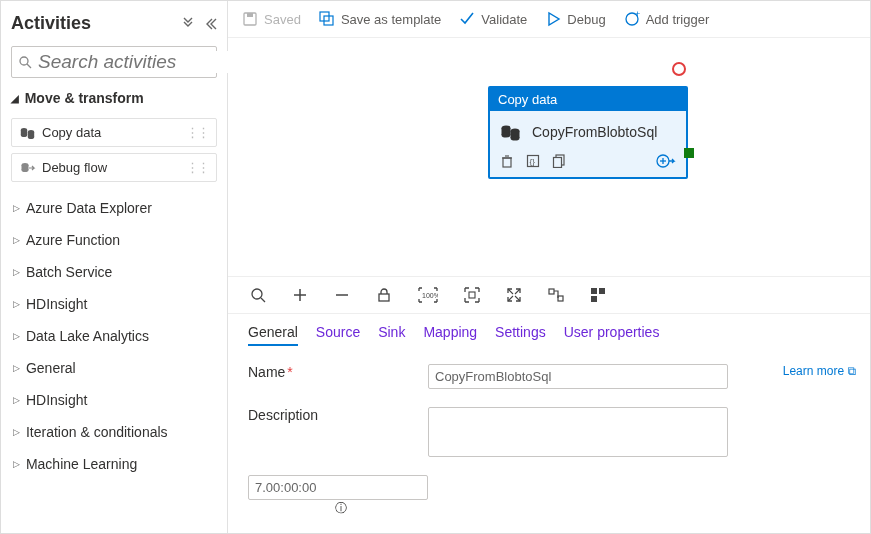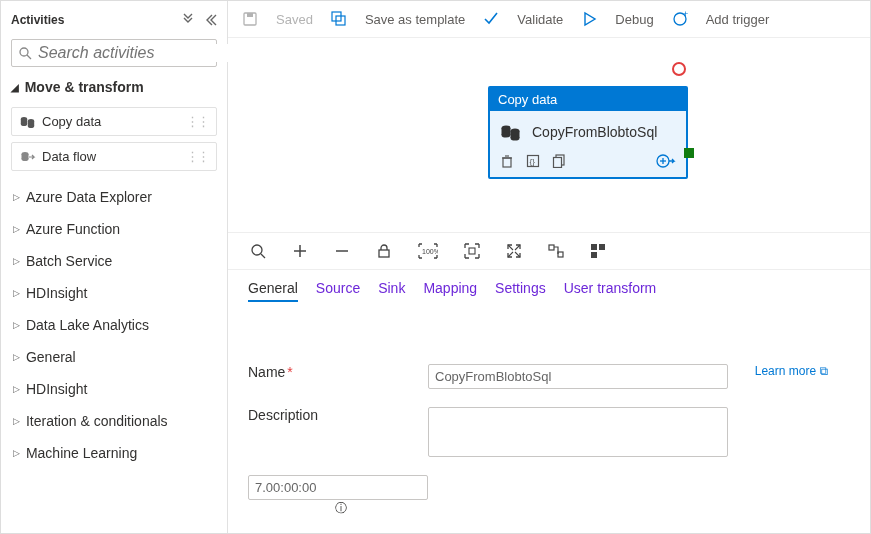--- a/index.html
+++ b/index.html
@@ -1,48 +1,48 @@
 <!DOCTYPE html>
 <html><head>
 <meta charset="utf-8">
 <style>
 * { box-sizing: border-box; margin: 0; padding: 0; font-family: "Segoe UI", Arial, sans-serif; }
 body { display: flex; width: 871px; height: 534px; background: #fff; color: #323130; font-size: 13px; border: 1px solid #ddd; }
 .sidebar { width: 227px; border-right: 1px solid #e1e1e1; padding: 8px 10px; display: flex; flex-direction: column; gap: 6px; }
 .sidebar-header { display: flex; align-items: center; justify-content: space-between; padding: 4px 0 6px 0; }
-.sidebar-title { font-size: 12px; font-weight: 600; }
+.sidebar-title { font-size: 18px; font-weight: 600; }
 .sidebar-header .icons { display: flex; gap: 8px; color: #666; }
 .search { display: flex; align-items: center; border: 1px solid #c8c6c4; border-radius: 2px; padding: 4px 6px; gap: 6px; }
-.search input { border: none; outline: none; font-style: italic; color: #888; flex: 1; font-size: 16px; }
+.search input { border: none; outline: none; font-style: italic; color: #888; flex: 1; font-size: 19px; }
 .section { display: flex; align-items: center; gap: 6px; font-weight: 600; font-size: 14px; padding: 6px 0; cursor: pointer; }
 .section .caret { font-size: 10px; }
 .activity-item { display: flex; align-items: center; justify-content: space-between; border: 1px solid #e1e1e1; border-radius: 2px; padding: 6px 8px; font-size: 13px; cursor: grab; }
 .activity-item .left { display: flex; align-items: center; gap: 6px; }
 .grip { color: #bbb; letter-spacing: -2px; }
 .tree { list-style: none; margin-top: 4px; }
 .tree li { display: flex; align-items: center; gap: 6px; padding: 8px 2px; font-size: 14px; cursor: pointer; }
 .tree .tri { font-size: 9px; color: #666; }
 .main { flex: 1; display: flex; flex-direction: column; }
 .toolbar { display: flex; align-items: center; gap: 18px; padding: 10px 14px; border-bottom: 1px solid #eee; color: #605e5c; font-size: 13px; }
-.toolbar .tb-item { display: flex; align-items: center; gap: 18px; cursor: pointer; }
+.toolbar .tb-item { display: flex; align-items: center; gap: 6px; cursor: pointer; }
 .toolbar .tb-item.disabled { color: #b3b3b3; cursor: default; }
 .canvas { flex: 1; position: relative; background: #fff; }
 .node { position: absolute; left: 260px; top: 48px; width: 200px; border: 2px solid #0078d4; border-radius: 2px; background: #eaf4fd; }
 .node-header { background: #0078d4; color: #fff; font-size: 13px; padding: 4px 8px; }
 .node-body { display: flex; align-items: center; gap: 10px; padding: 12px 10px 8px 10px; font-size: 14px; }
 .node-actions { display: flex; align-items: center; justify-content: space-between; padding: 4px 10px 8px 10px; color: #555; }
 .node-actions .left-icons { display: flex; gap: 12px; }
 .status-dot { position: absolute; left: 444px; top: 24px; width: 14px; height: 14px; border: 2px solid #e23e3e; border-radius: 50%; }
 .node-port { position: absolute; right: -8px; top: 60px; width: 10px; height: 10px; background: #107c10; }
 .canvas-tools { display: flex; align-items: center; gap: 26px; padding: 10px 22px; border-top: 1px solid #eee; border-bottom: 1px solid #eee; color: #444; }
 .canvas-tools span { cursor: pointer; }
 .tabs { display: flex; gap: 18px; padding: 10px 20px; font-size: 14px; }
 .tabs .tab { color: #6d28d9; cursor: pointer; padding-bottom: 4px; }
 .tabs .tab.active { color: #323130; border-bottom: 2px solid #0078d4; }
-.form { padding: 8px 32px 16px 20px; display: grid; grid-template-columns: 180px 300px 1fr; row-gap: 18px; align-items: start; font-size: 14px; margin-top: 44px; }
+.form { padding: 8px 4px 16px 20px; display: grid; grid-template-columns: 180px 300px 1fr; row-gap: 18px; align-items: start; font-size: 14px; }
 .form label .req { color: #e23e3e; margin-left: 2px; }
 .form input, .form textarea { width: 100%; border: 1px solid #c8c6c4; border-radius: 2px; padding: 4px 6px; font-size: 13px; color: #666; font-family: inherit; }
 .form textarea { height: 50px; resize: none; }
 .learn { color: #0078d4; text-align: right; font-size: 12px; padding-right: 10px; }
 .info-ico { margin-left: 6px; font-size: 12px; }
 svg { display: block; }
 </style>
 </head>
 <body>
 
@@ -100,21 +100,21 @@
   <div class="activity-item">
     <span class="left">
       <span>
         <svg width="16" height="14" viewBox="0 0 16 14">
             <ellipse cx="5" cy="4" rx="3.5" ry="2" fill="#888"></ellipse>
             <rect x="1.5" y="4" width="7" height="5" fill="#888"></rect>
             <ellipse cx="5" cy="9" rx="3.5" ry="2" fill="#888"></ellipse>
             <path d="M9 7h5l-2-2m2 2l-2 2" fill="none" stroke="#888" stroke-width="1.2"></path>
           </svg>
       </span>
-      <span>Data flow</span>
+      <span>Debug flow</span>
     </span>
     <span class="grip">⋮⋮</span>
   </div>
 
   <ul class="tree">
     <li>
         <span class="tri">▷</span>
         <span>Azure Data Explorer</span>
       </li>
     <li>
@@ -299,21 +299,21 @@
         </svg>
       </span>
   </div>
 
   <div class="tabs">
     <span class="tab active">General</span>
     <span class="tab">Source</span>
     <span class="tab">Sink</span>
     <span class="tab">Mapping</span>
     <span class="tab">Settings</span>
-    <span class="tab">User transform</span>
+    <span class="tab">User properties</span>
   </div>
 
   <div class="form">
     <label><span>Name</span><span class="req">*</span></label>
     <input value="CopyFromBlobtoSql" style="">
     <div class="learn">
       <span>Learn more</span>
       <span> ⧉</span>
     </div>
 

